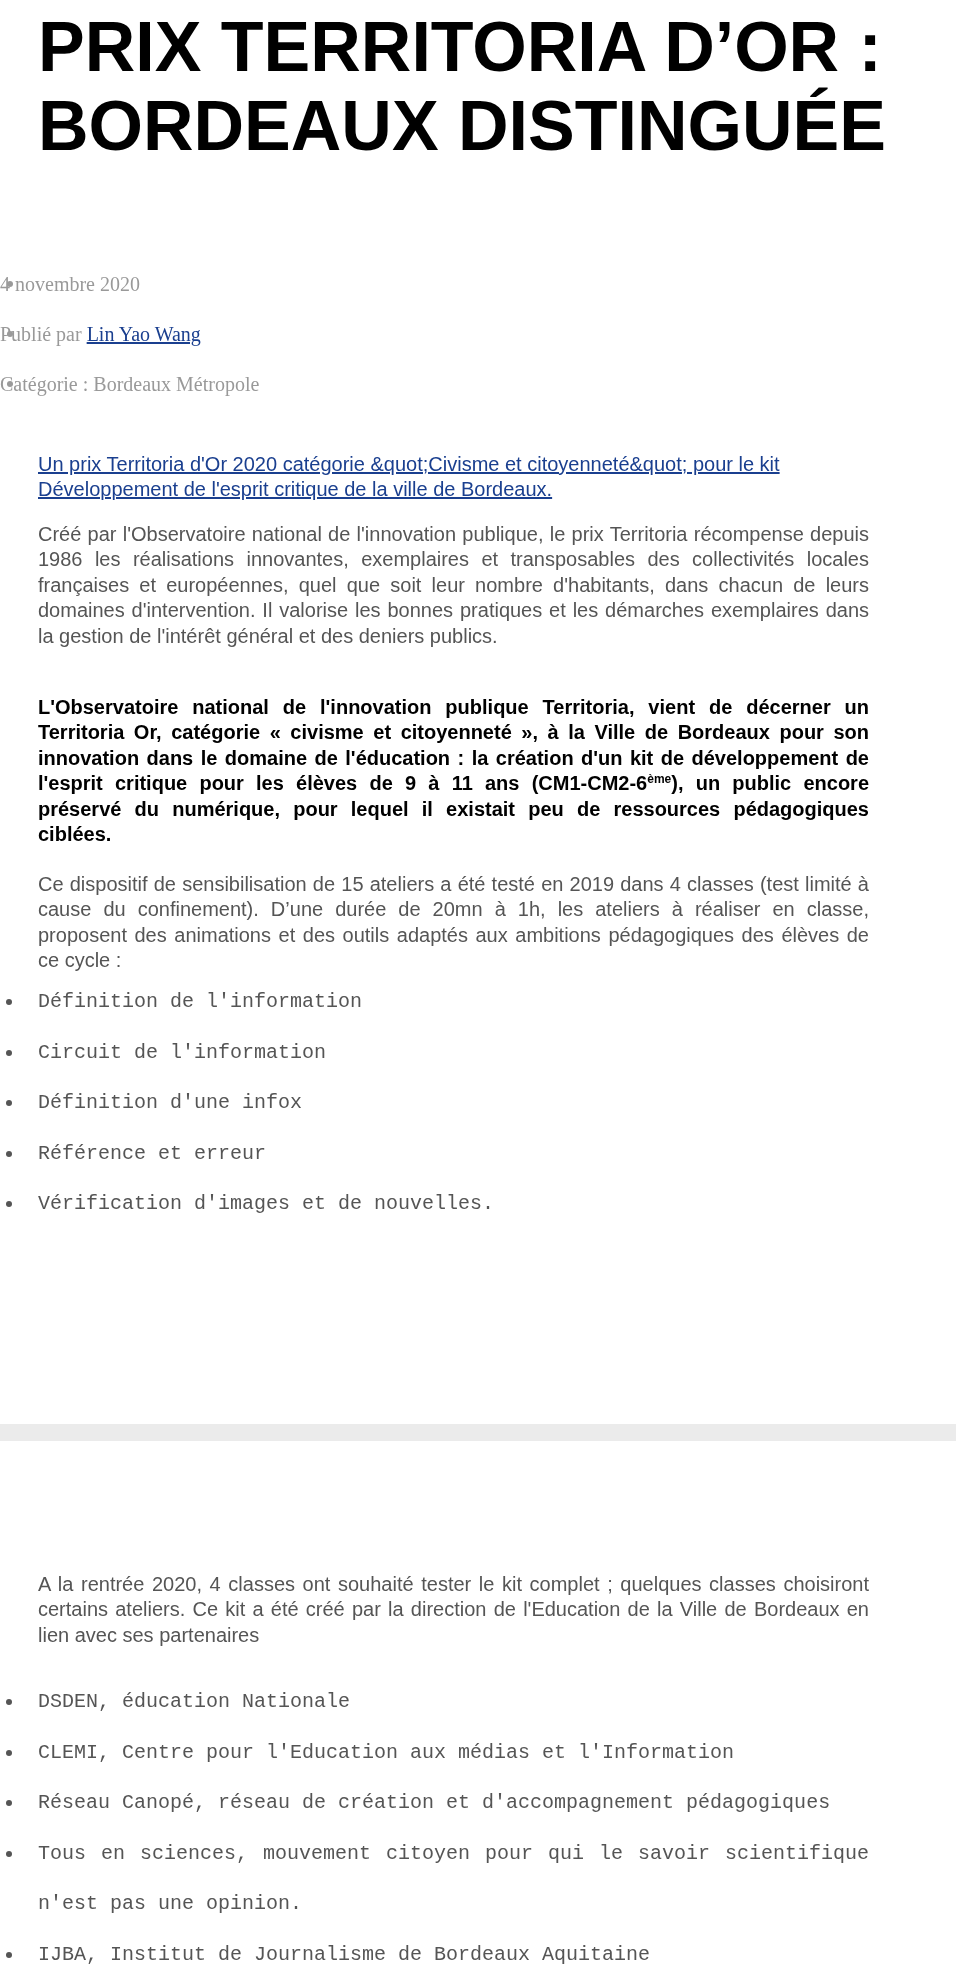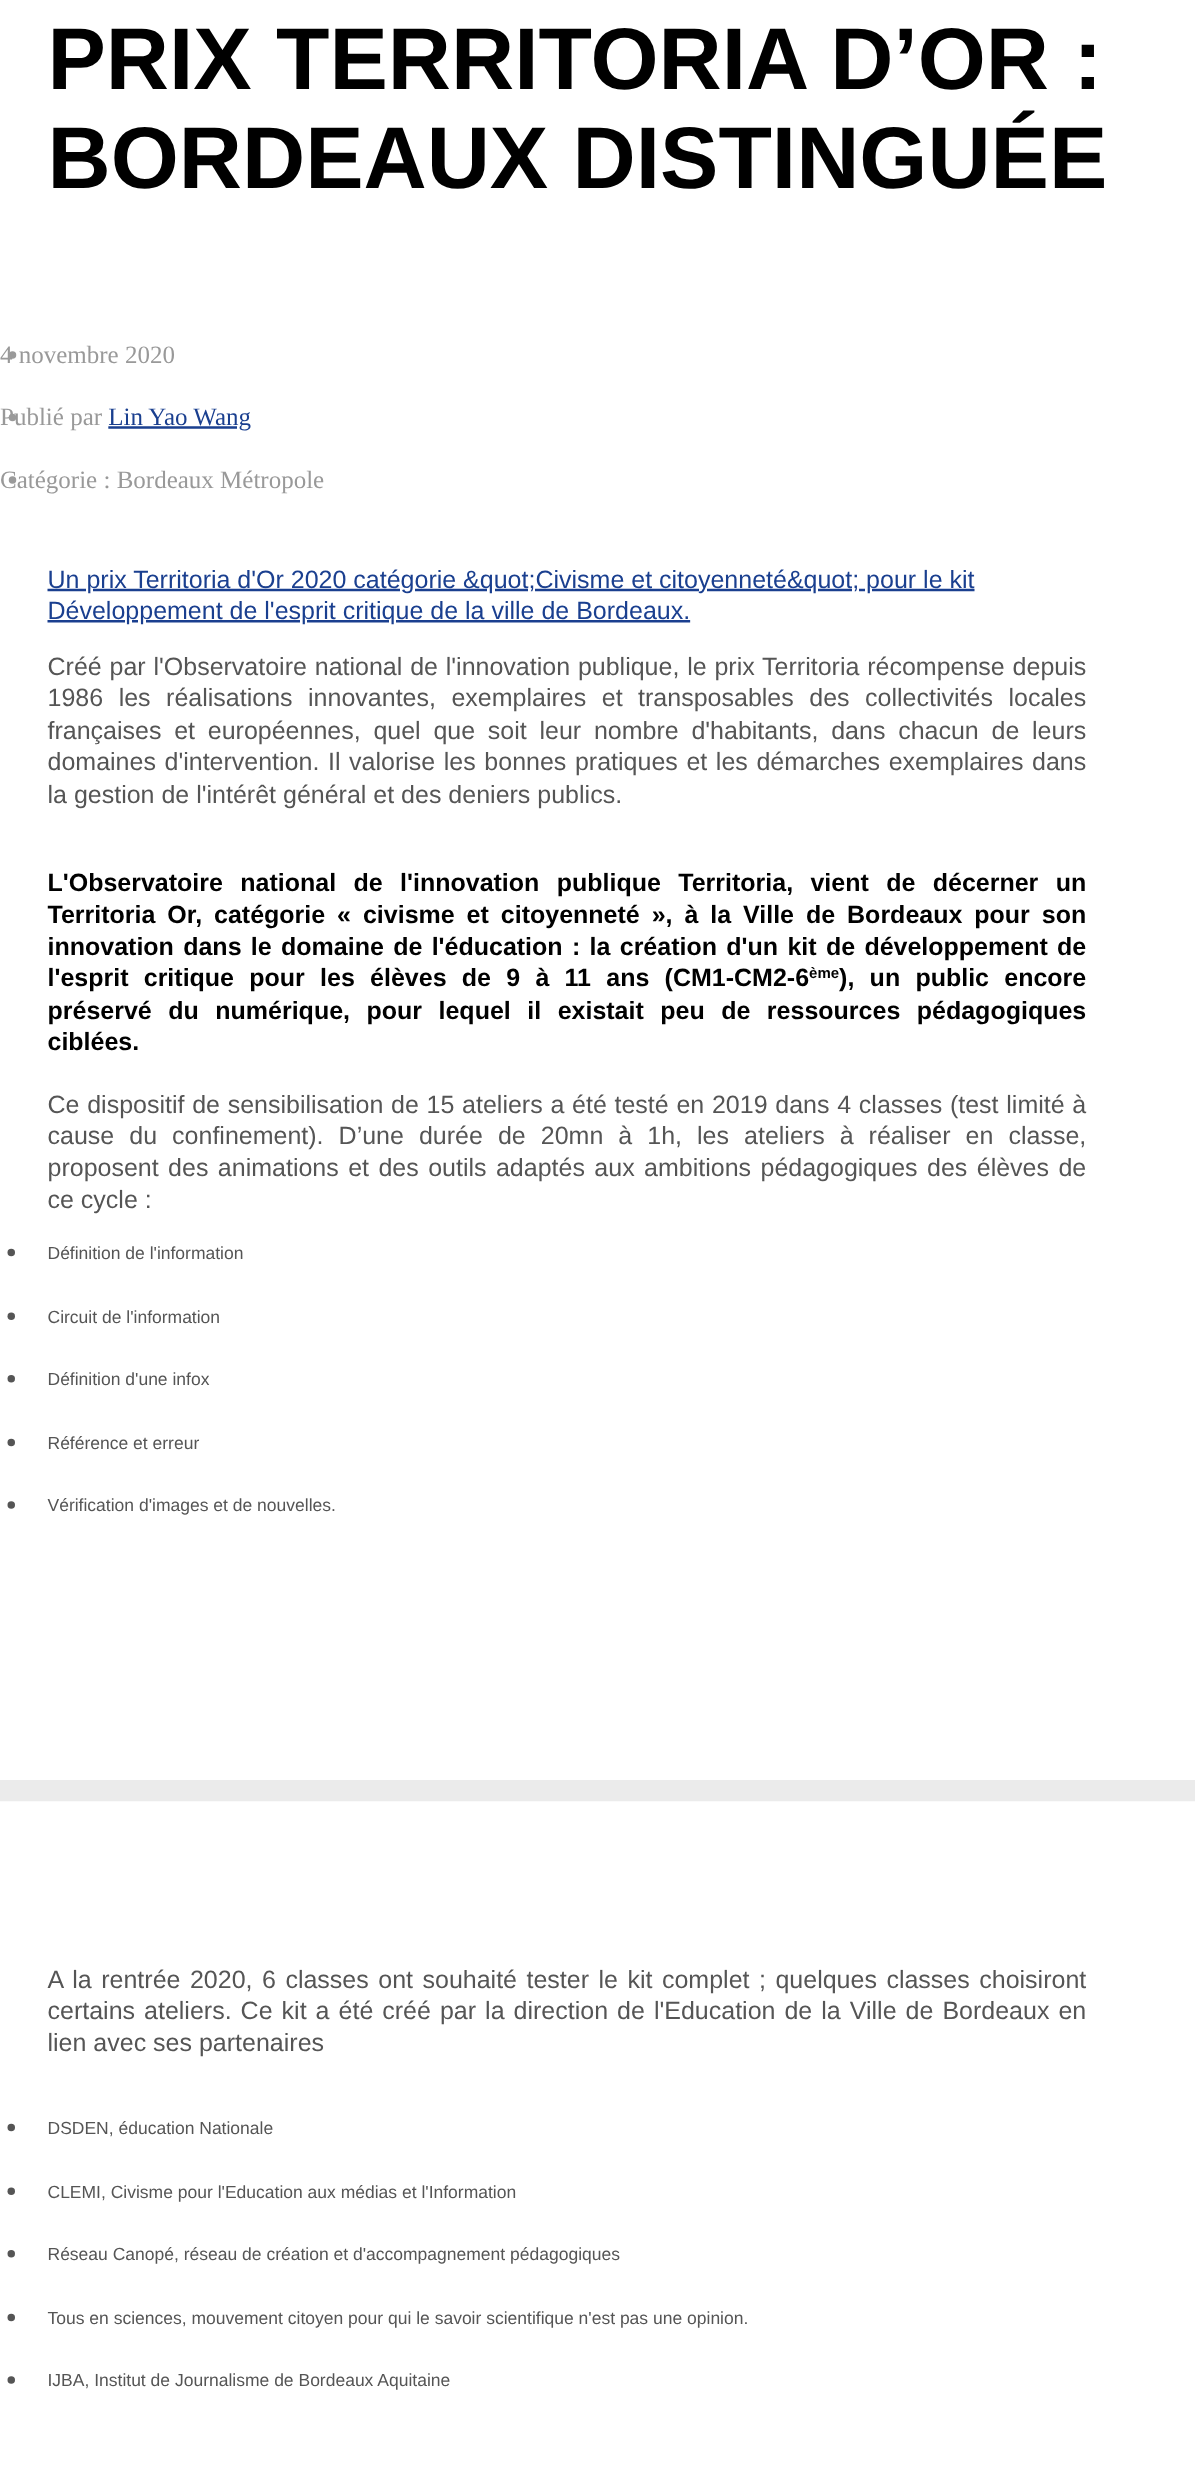--- a/index.html
+++ b/index.html
@@ -24,21 +24,21 @@
   .para {
     left: 38px; width: 831px; margin: 0;
     font-family: "Liberation Sans", sans-serif; font-size: 20px; line-height: 25.4px;
     color: #555555; text-align: justify;
   }
   .lead a { color: #1a3f8f; text-decoration: underline; }
   .strong { color: #000000; font-weight: bold; }
   .strong sup { font-size: 12px; vertical-align: 7px; line-height: 0; }
   .list {
     left: 0; margin: 0; padding: 0; list-style: none; width: 869px;
-    font-family: Liberation Sans, sans-serif; font-size: 14px; color: #555555;
+    font-family: Liberation Mono, monospace; font-size: 20px; color: #555555;
   }
   .list li { position: relative; padding-left: 38px; line-height: 50.5px; text-align: justify; }
   .list .bullet { background: #555555; top: 22px; left: 6px; }
   .band { left: 0; top: 1424px; width: 956px; height: 17px; background: #ebebeb; }
 </style>
 </head>
 <body>
 
 <h1 class="abs title">PRIX TERRITORIA D’OR : BORDEAUX DISTINGUÉE</h1>
 
@@ -70,21 +70,21 @@
 <ul class="abs list" style="top:977px;">
   <li><span class="bullet"></span><span>Définition de l'information</span></li>
   <li><span class="bullet"></span><span>Circuit de l'information</span></li>
   <li><span class="bullet"></span><span>Définition d'une infox</span></li>
   <li><span class="bullet"></span><span>Référence et erreur</span></li>
   <li><span class="bullet"></span><span>Vérification d'images et de nouvelles.</span></li>
 </ul>
 
 <div class="abs band"></div>
 
-<p class="abs para" style="top:1572px;">A la rentrée 2020, 6 classes ont souhaité tester le kit complet ; quelques classes choisiront certains ateliers. Ce kit a été créé par la direction de l'Education de la Ville de Bordeaux en lien avec ses partenaires</p>
+<p class="abs para" style="top:1572px;">A la rentrée 2020, 4 classes ont souhaité tester le kit complet ; quelques classes choisiront certains ateliers. Ce kit a été créé par la direction de l'Education de la Ville de Bordeaux en lien avec ses partenaires</p>
 
 <ul class="abs list" style="top:1677px;">
   <li><span class="bullet"></span><span>DSDEN, éducation Nationale</span></li>
-  <li><span class="bullet"></span><span>CLEMI, Civisme pour l'Education aux médias et l'Information</span></li>
+  <li><span class="bullet"></span><span>CLEMI, Centre pour l'Education aux médias et l'Information</span></li>
   <li><span class="bullet"></span><span>Réseau Canopé, réseau de création et d'accompagnement pédagogiques</span></li>
   <li><span class="bullet"></span><span>Tous en sciences, mouvement citoyen pour qui le savoir scientifique n'est pas une opinion.</span></li>
   <li><span class="bullet"></span><span>IJBA, Institut de Journalisme de Bordeaux Aquitaine</span></li>
 </ul>
 
 </body></html>

